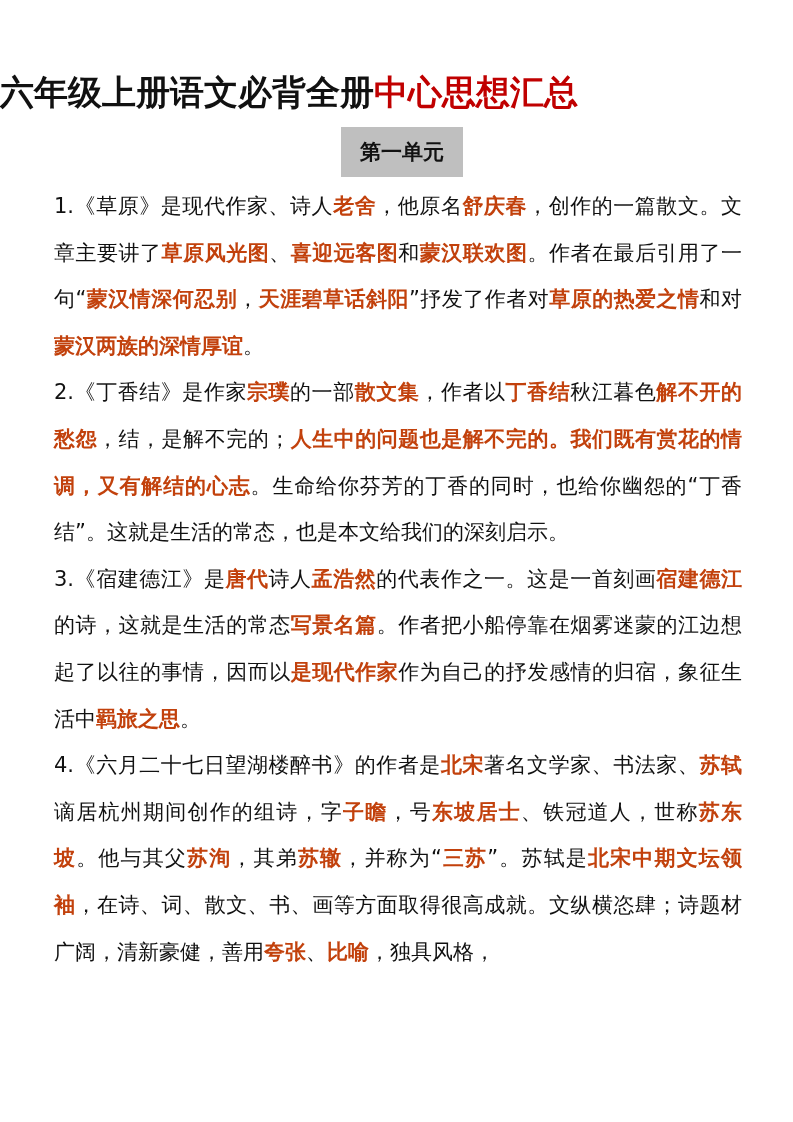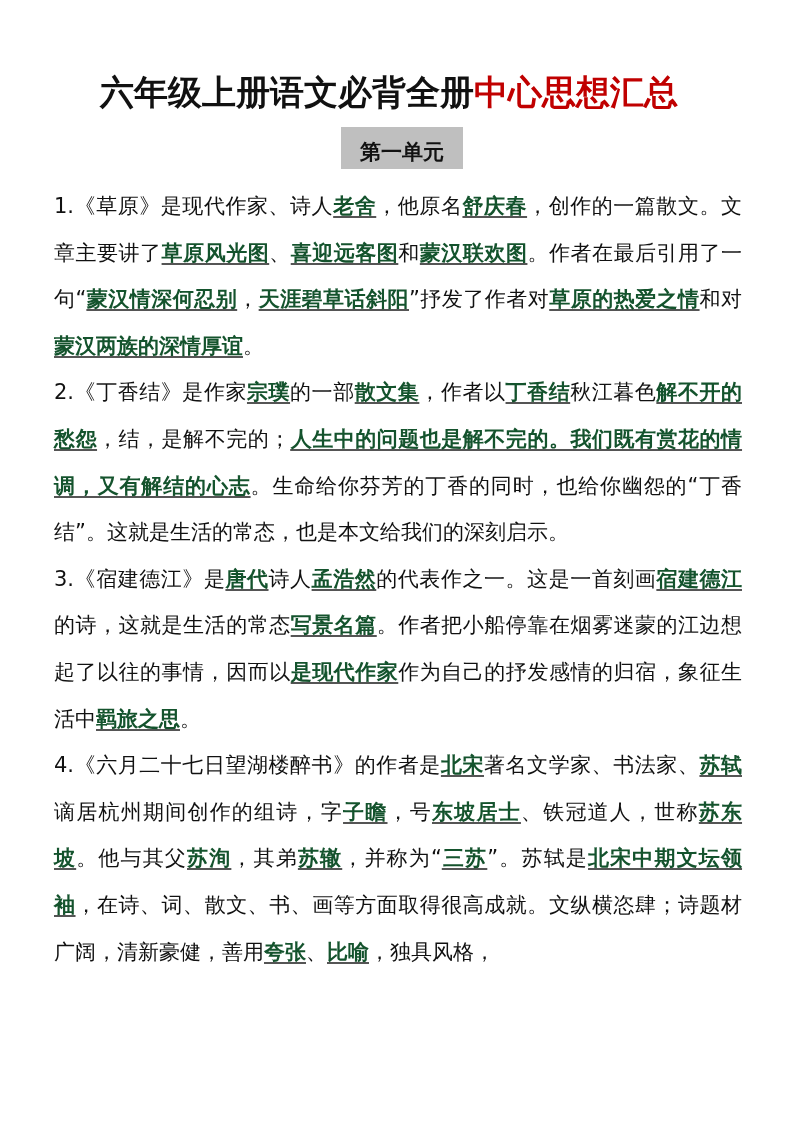--- a/index.html
+++ b/index.html
@@ -1,26 +1,26 @@
 <!DOCTYPE html>
 <html><head>
   <meta charset="utf-8">
   <style>
     html, body { margin: 0; padding: 0; background: #ffffff; }
     body { width: 793px; height: 1122px; position: relative; overflow: hidden;
       font-family: "DejaVu Sans", "Liberation Sans", sans-serif; color: #111; }
-    .title { position: absolute; top: 68px; left: 0; width: 678px; text-align: right;
+    .title { position: absolute; top: 68px; left: 0; width: 678px; text-align: left;
       font-size: 34px; font-weight: bold; letter-spacing: 0px; line-height: 48px; }
     .title .red { color: #c00000; }
-    .unit { position: absolute; top: 127px; left: 341px; width: 122px; height: 42px;
+    .unit { position: absolute; top: 127px; left: 341px; width: 122px; height: 50px;
       background: #bfbfbf; text-align: center; line-height: 50px; font-size: 21px; font-weight: bold; }
     .content { position: absolute; top: 183px; left: 54px; width: 688px;
       font-size: 21px; line-height: 46.6px; text-align: justify; }
     .para { margin: 0; }
-    .hl { color: #14532d; font-weight: bold; text-decoration: underline; text-decoration-color: #555; text-underline-offset: 3px; }
+    .hl { color: #c2410c; font-weight: bold; text-decoration-color: #555; text-underline-offset: 3px; }
     .b { font-weight: normal; }
   </style>
 </head>
 <body>
 
 <div class="title"><span>六年级上册语文必背全册</span><span class="red">中心思想汇总</span></div>
 
 <div class="unit">第一单元</div>
 
 <div class="content">

